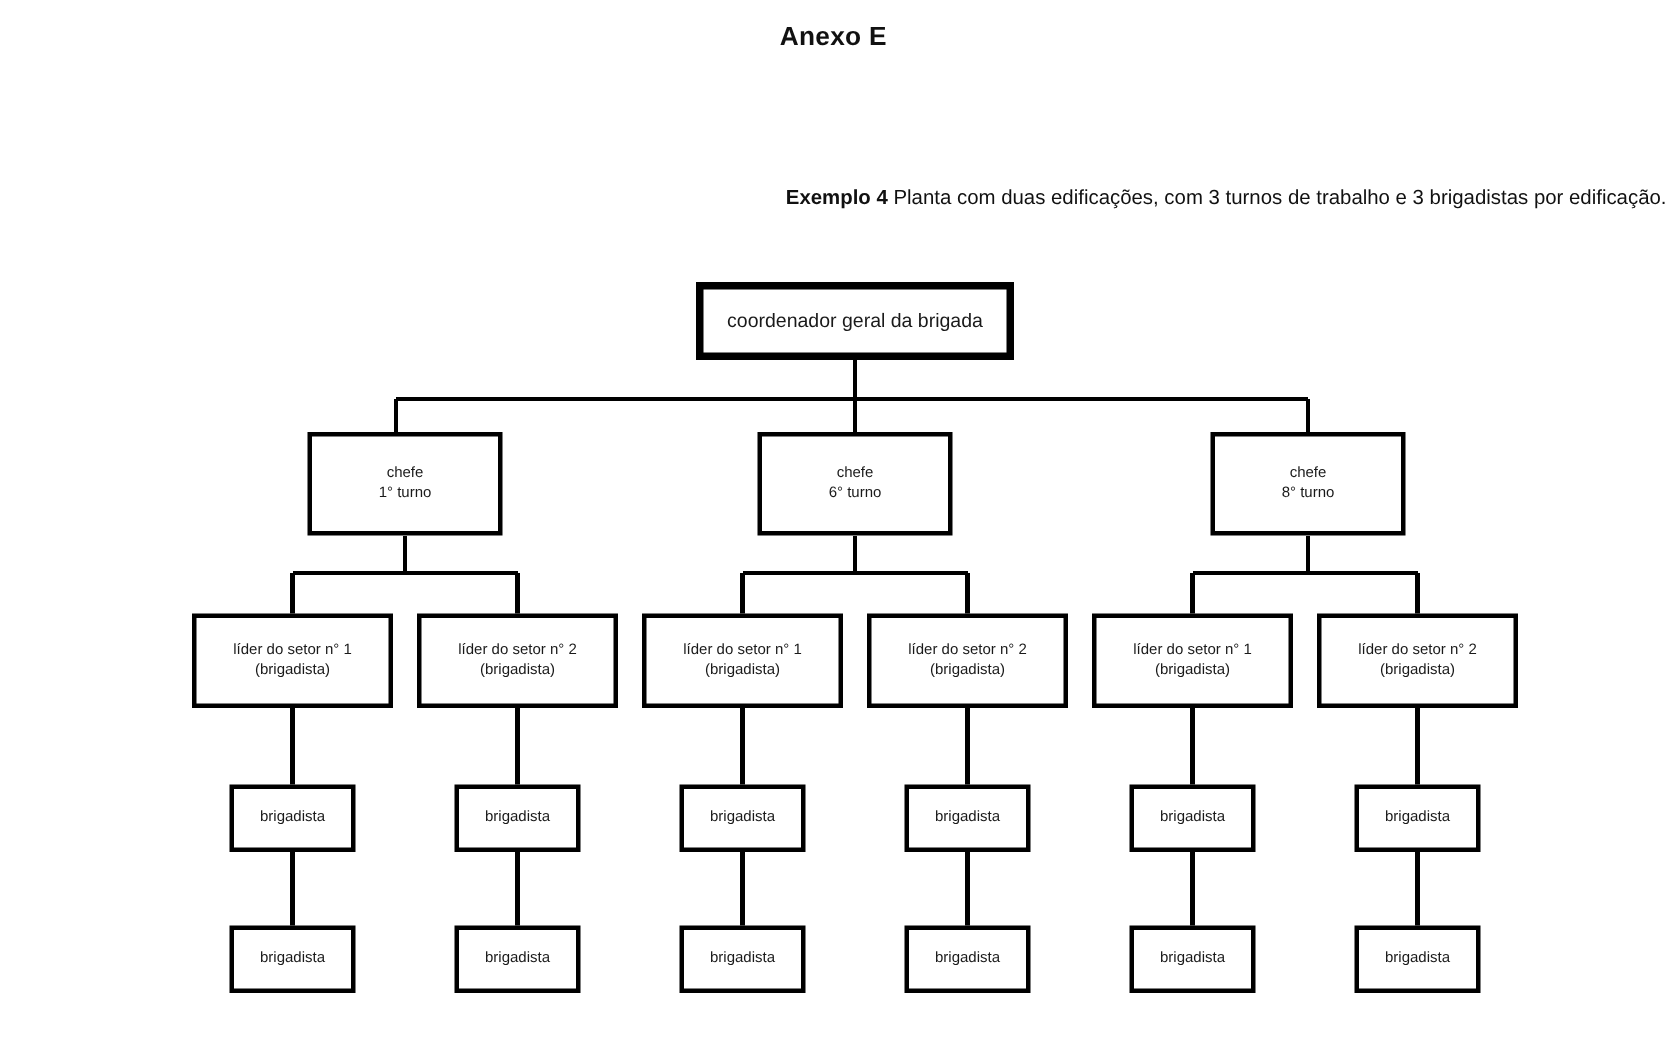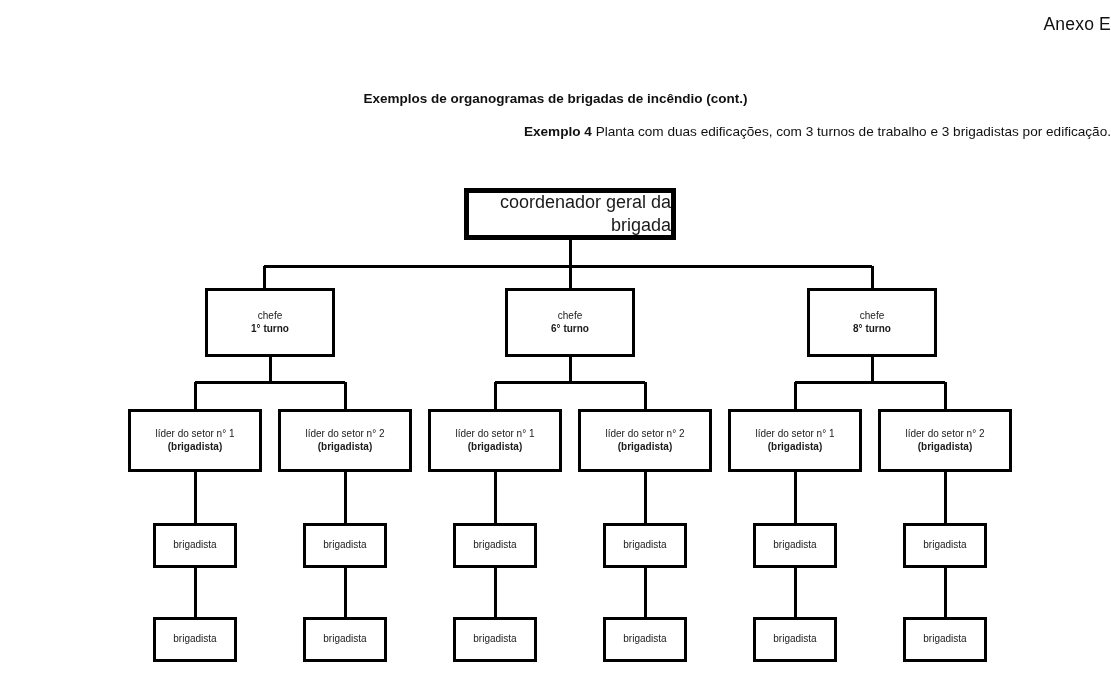--- a/index.html
+++ b/index.html
@@ -21,23 +21,23 @@
     height: 697px;
     background: #ffffff;
   }
 
   
   .page-title {
     position: absolute;
     left: 0;
     top: 14px;
     width: 1111px;
-    text-align: right;
+    text-align: center;
     font-size: 17.5px;
-    font-weight: normal;
+    font-weight: bold;
     letter-spacing: .2px;
   }
   .section-subtitle {
     position: absolute;
     left: 0;
     top: 91px;
     width: 1111px;
     text-align: center;
     font-size: 13.5px;
     font-weight: bold;
@@ -83,36 +83,33 @@
     align-items: center;
     justify-content: center;
     text-align: center;
     font-size: 10px;
     line-height: 1.28;
     color: #1a1a1a;
     z-index: 2;
   }
   .node.root {
     border-width: 5px;
-    font-size: 18px;
-    text-align: right;
+    font-size: 13px;
   }
   .node .line2 {
     display: block;
-    font-weight: bold;
   }
 </style>
 </head>
 <body>
 
 <div id="page">
 
   <div class="page-title">Anexo E</div>
 
-  <div class="section-subtitle">Exemplos de organogramas de brigadas de incêndio (cont.)</div>
 
   <div class="example-line"><span class="lead">Exemplo 4</span><span> Planta com duas edificações, com 3 turnos de trabalho e 3 brigadistas por edificação.</span></div>
 
   <div id="chart">
 
     <svg id="wires" viewBox="0 0 1111 697" width="1111" height="697" xmlns="http://www.w3.org/2000/svg">
       <g stroke="#000000" stroke-width="3" fill="none" shape-rendering="crispEdges">
 
         <line x1="570" y1="240" x2="570" y2="266"></line>
         <line x1="264" y1="266" x2="872" y2="266"></line>

